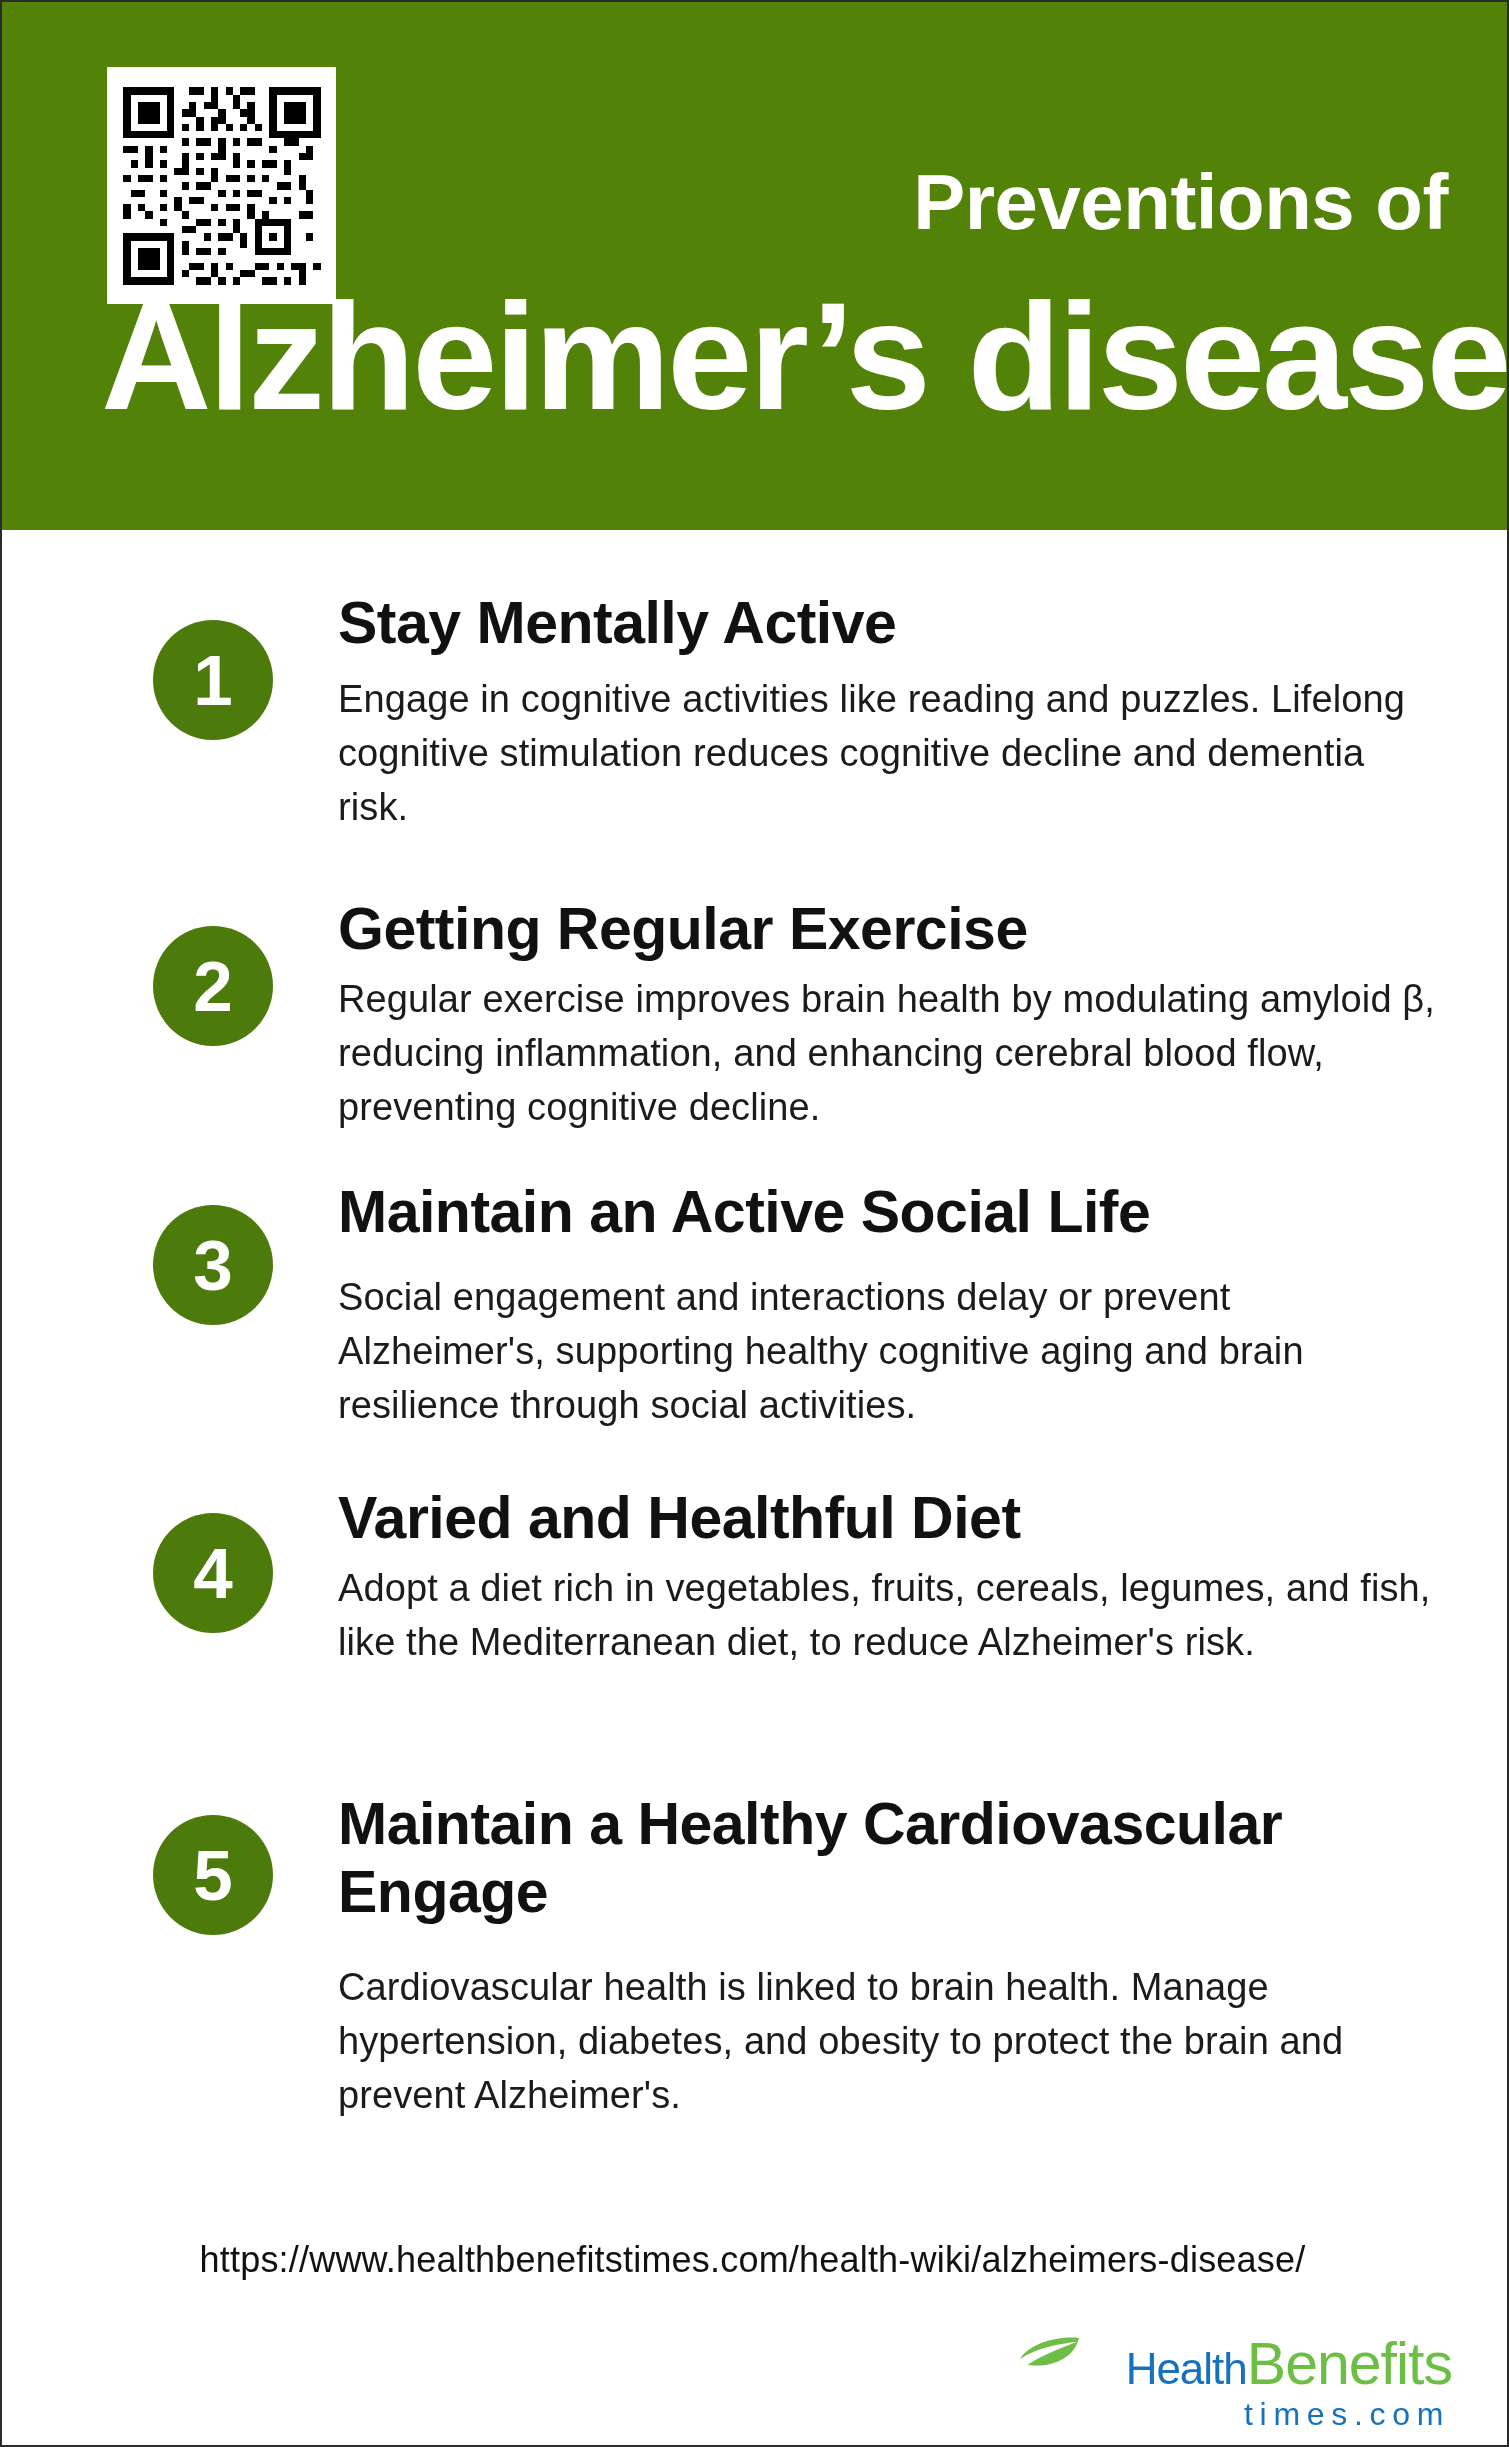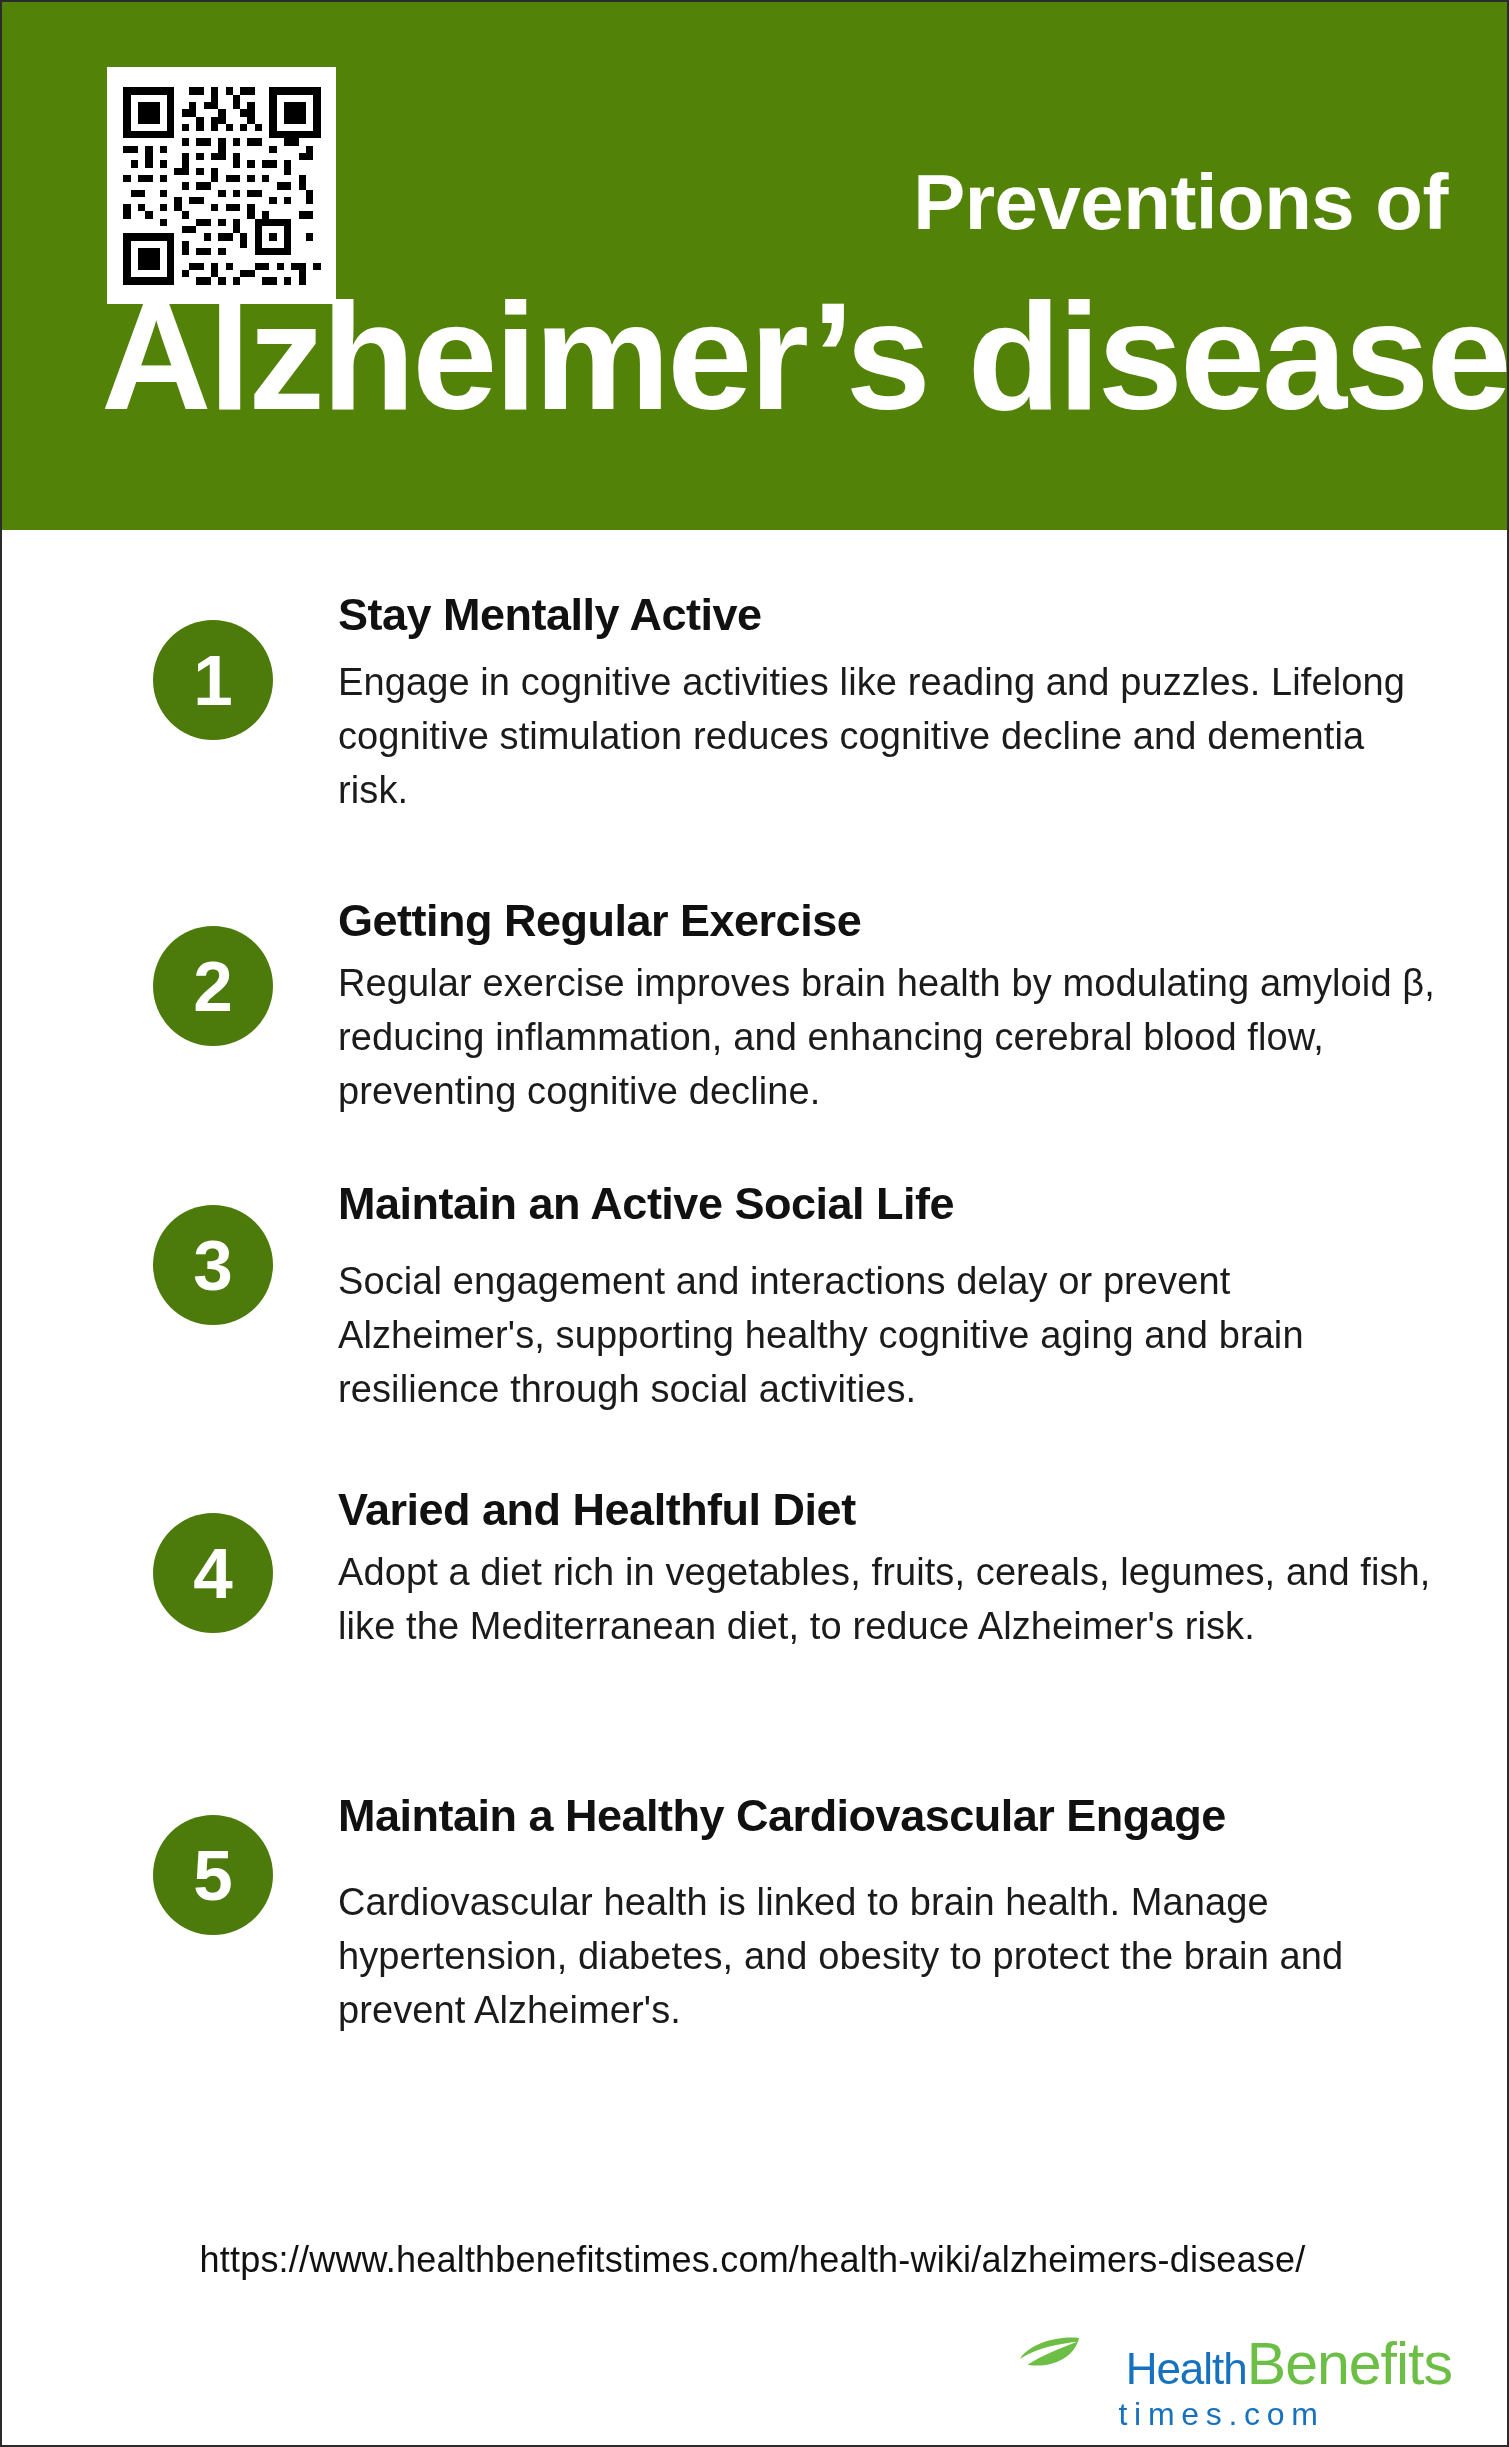--- a/index.html
+++ b/index.html
@@ -93,21 +93,21 @@
     font-size: 71px;
     font-weight: 700;
     display: flex;
     align-items: center;
     justify-content: center;
     line-height: 1;
     font-stretch: condensed;
   }
   .item-title {
     color: #111111;
-    font-size: 45px;
+    font-size: 59px;
     font-weight: 700;
     line-height: 1.16;
     letter-spacing: -0.5px;
     margin: 0 0 15.3px 0;
     font-stretch: condensed;
   }
   .item-body {
     color: #1b1b1b;
     font-size: 38px;
     font-weight: 400;
@@ -174,21 +174,21 @@
     letter-spacing: -1px;
   }
   .leaf {
     position: absolute;
     left: 25px;
     top: 1.9px;
     width: 63px;
     height: 32.5px;
   }
   .logo-row2 {
-    text-align: center;
+    text-align: right;
     font-size: 32px;
     color: #1672bf;
     letter-spacing: 6.7px;
     padding-right: 1.9px;
     line-height: 38px;
     font-weight: 400;
   }
 </style>
 </head>
 <body>

